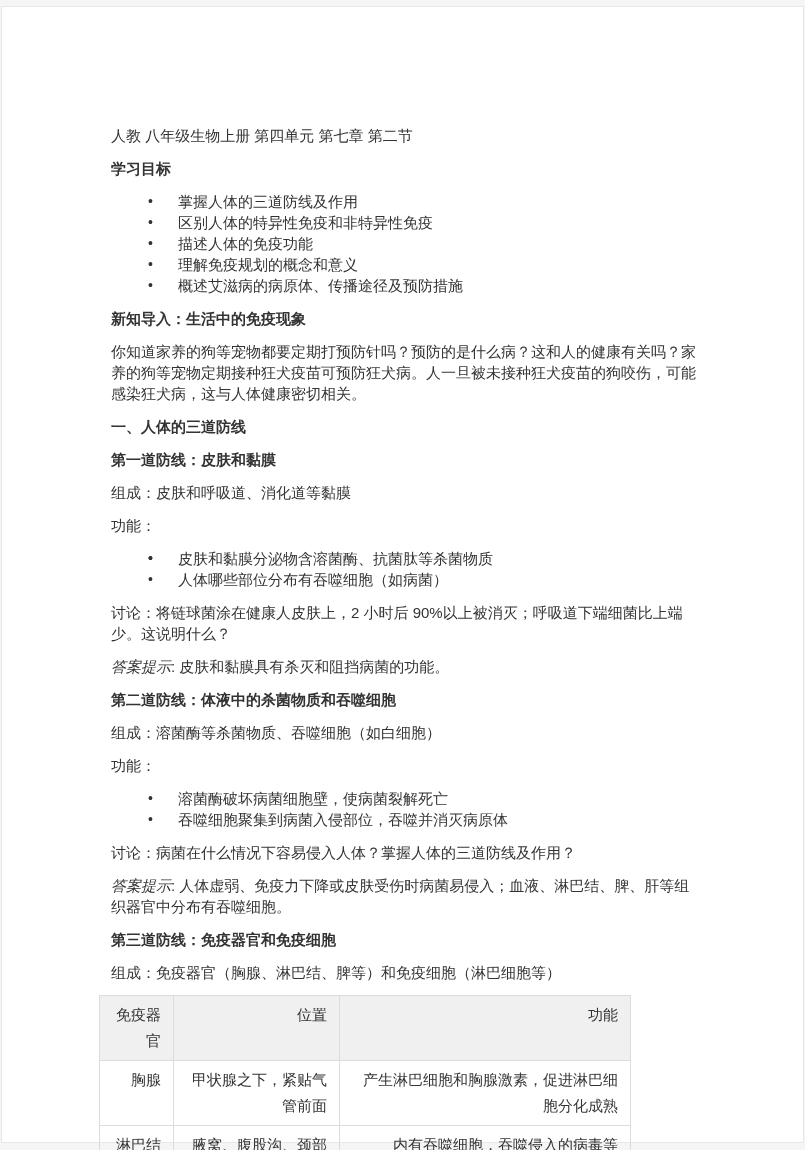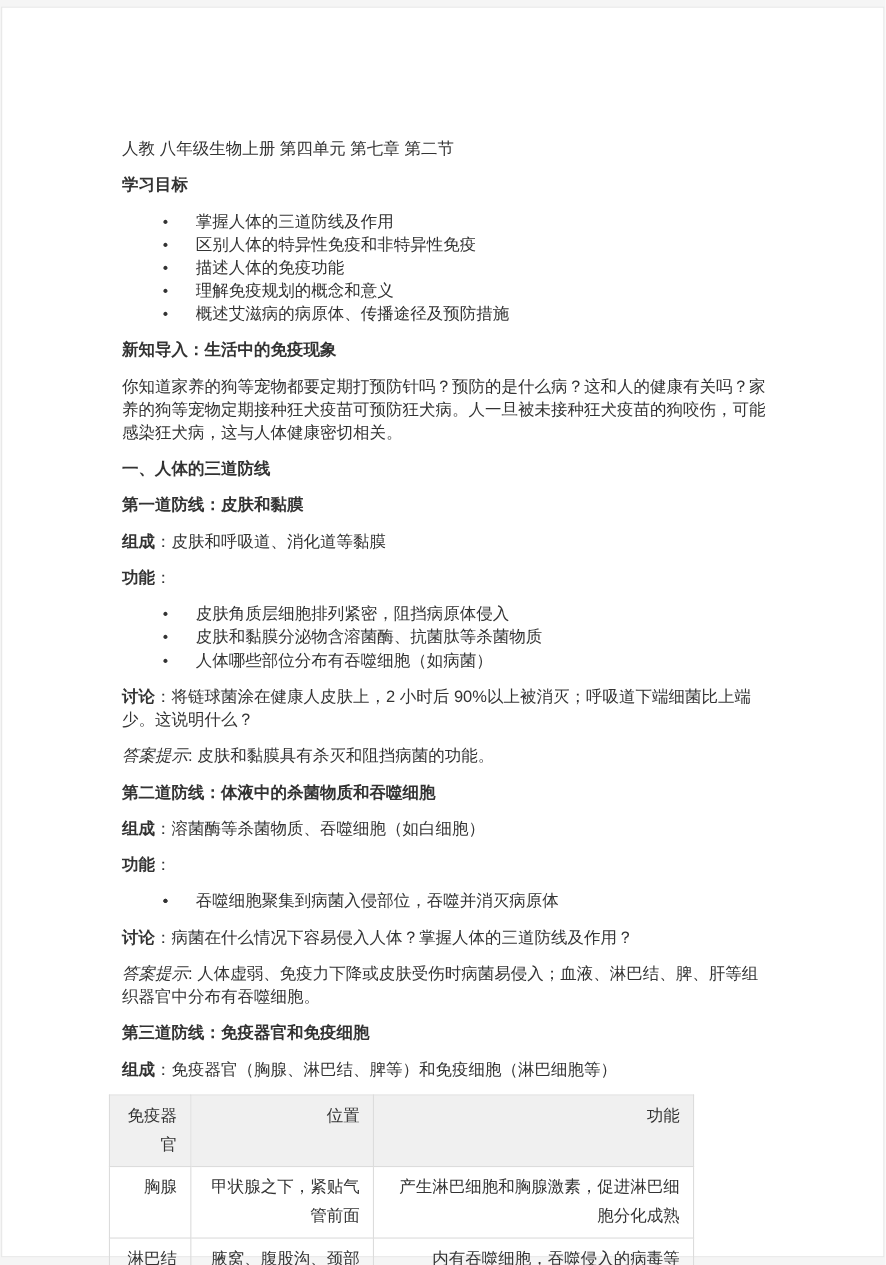--- a/index.html
+++ b/index.html
@@ -14,21 +14,21 @@
     position:absolute; left:1px; right:1px; top:6px; bottom:7px;
     background:#ffffff; border:1px solid #e7e7e7;
   }
   .content { position:absolute; left:97px; top:106px; width:612px; }
   .title {
     font-size:17px; line-height:22px; font-weight:700;
     text-align:center; margin:0 0 19px 0; color:#2f2f2f;
   }
   .line { margin:12px; font-size:15px; line-height:21px; }
   .bold { font-weight:700; }
-  b { font-weight:700; }
+  b { font-weight:400; }
   ul.blist { list-style:none; margin:0; padding:0; }
   ul.blist li { position:relative; padding-left:79px; font-size:15px; line-height:21px; }
   ul.blist .dot { position:absolute; left:49px; top:0; font-size:14px; }
   .ans-label { font-style:italic; }
   table.organs {
     border-collapse:collapse; table-layout:fixed;
     width:531px; margin:0; font-size:15px;
   }
   table.organs th, table.organs td {
     border:1px solid #dcdcdc; vertical-align:top;
@@ -60,32 +60,32 @@
 
       <p class="line bold">新知导入：生活中的免疫现象</p>
       <p class="line">你知道家养的狗等宠物都要定期打预防针吗？预防的是什么病？这和人的健康有关吗？家养的狗等宠物定期接种狂犬疫苗可预防狂犬病。人一旦被未接种狂犬疫苗的狗咬伤，可能感染狂犬病，这与人体健康密切相关。</p>
 
       <p class="line bold">一、人体的三道防线</p>
 
       <p class="line bold">第一道防线：皮肤和黏膜</p>
       <p class="line"><b>组成</b><span>：皮肤和呼吸道、消化道等黏膜</span></p>
       <p class="line"><b>功能</b><span>：</span></p>
       <ul class="blist">
-        <li><span class="dot">•</span><span>皮肤角质层细胞排列紧密，阻挡病原体侵入</span></li>
+        <li><span class="dot">•</span></li>
         <li><span class="dot">•</span><span>皮肤和黏膜分泌物含溶菌酶、抗菌肽等杀菌物质</span></li>
         <li><span class="dot">•</span><span>人体哪些部位分布有吞噬细胞（如病菌）</span></li>
       </ul>
       <p class="line"><b>讨论</b><span>：将链球菌涂在健康人皮肤上，2 小时后 90%以上被消灭；呼吸道下端细菌比上端少。这说明什么？</span></p>
       <p class="line"><span class="ans-label">答案提示</span><span>: 皮肤和黏膜具有杀灭和阻挡病菌的功能。</span></p>
 
       <p class="line bold">第二道防线：体液中的杀菌物质和吞噬细胞</p>
       <p class="line"><b>组成</b><span>：溶菌酶等杀菌物质、吞噬细胞（如白细胞）</span></p>
       <p class="line"><b>功能</b><span>：</span></p>
       <ul class="blist">
-        <li><span class="dot">•</span></li>
+        <li><span class="dot">•</span><span>溶菌酶破坏病菌细胞壁，使病菌裂解死亡</span></li>
         <li><span class="dot">•</span><span>吞噬细胞聚集到病菌入侵部位，吞噬并消灭病原体</span></li>
       </ul>
       <p class="line"><b>讨论</b><span>：病菌在什么情况下容易侵入人体？掌握人体的三道防线及作用？</span></p>
       <p class="line"><span class="ans-label">答案提示</span><span>: 人体虚弱、免疫力下降或皮肤受伤时病菌易侵入；血液、淋巴结、脾、肝等组织器官中分布有吞噬细胞。</span></p>
 
       <p class="line bold">第三道防线：免疫器官和免疫细胞</p>
       <p class="line"><b>组成</b><span>：免疫器官（胸腺、淋巴结、脾等）和免疫细胞（淋巴细胞等）</span></p>
 
       <table class="organs">
         <colgroup>

